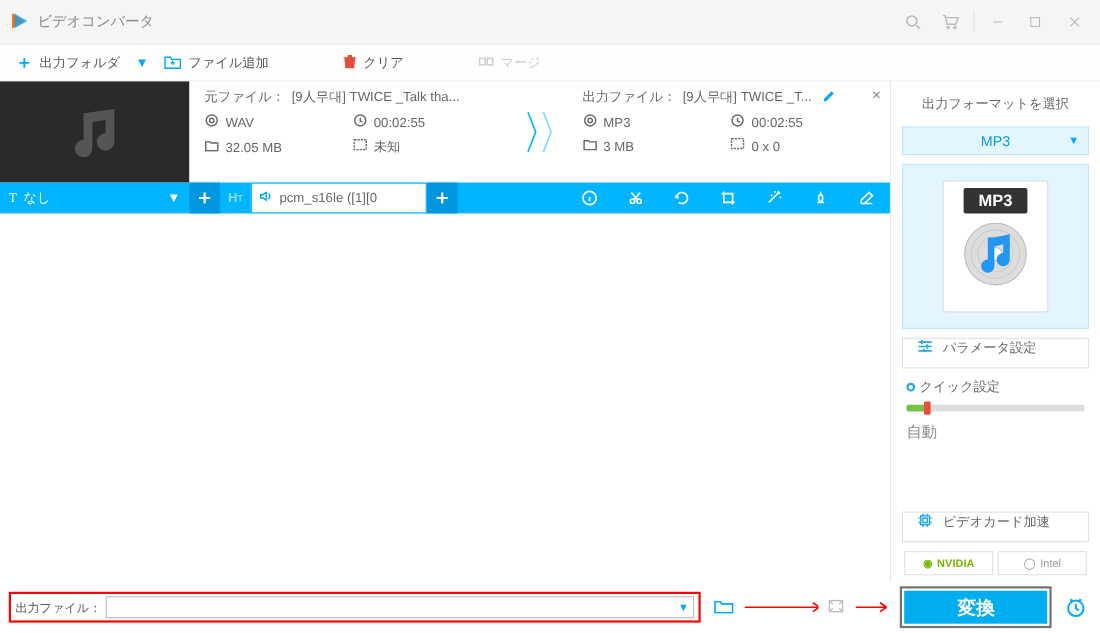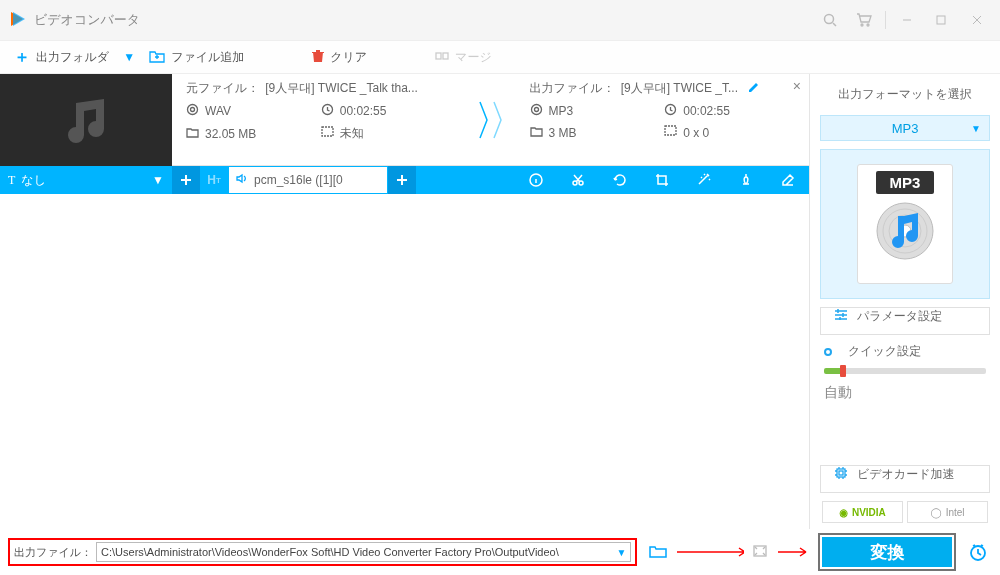--- a/index.html
+++ b/index.html
@@ -49,21 +49,21 @@
 
 .side-title{ font-size:12px; color:#666; text-align:center; padding:2px 0 4px;}
 .fmt-sel{ height:26px; background:#e3f5ff; border:1px solid #bde6fa; display:flex;align-items:center;justify-content:center;color:#009fe3;font-size:13px; position:relative;}
 .fmt-sel .dd3{position:absolute;right:8px;color:#00a7ff;font-size:10px}
 .fmt-box{ height:150px; background:#e3f5ff; border:1px solid #bde6fa; display:flex;align-items:center;justify-content:center;}
 .mp3-icon{ width:96px; height:120px; background:#fff; border:1px solid #ddd; border-radius:3px; display:flex;flex-direction:column;align-items:center;justify-content:flex-start; padding-top:6px;}
 .mp3-icon .tag{ background:#333; color:#fff;font-weight:bold;font-size:15px;padding:3px 14px; border-radius:2px;}
 .disc{ width:62px; height:62px; margin-top:6px; position:relative;}
 .side-btn{ height:28px; border:1px solid #e0e0e0; display:flex;align-items:flex-start;gap:8px;padding:0 12px;color:#666;font-size:12px;}
 .side-btn .ic2{color:#22a7f0;width:16px;display:flex;justify-content:center}
-.quick{ display:flex;align-items:center;gap:16px;padding:0 4px;color:#666;font-size:12px;}
+.quick{ display:flex;align-items:center;gap:4px;padding:0 4px;color:#666;font-size:12px;}
 .quick .dot{width:8px;height:8px;border:2px solid #22a7f0;border-radius:50%;background:#fff}
 .slider-row{padding:0 4px}
 .slider{ height:6px; background:linear-gradient(90deg,#7ac043 0,#7ac043 10%,#ddd 10%,#ddd 100%); position:relative; border-radius:2px;}
 .slider .knob{position:absolute;left:10%;top:-3px;width:6px;height:12px;background:#e74c3c;border-radius:1px}
 .auto{font-size:14px;color:#888;padding:2px 4px}
 .gpu-row{display:flex;gap:4px;padding:0 2px;}
 .gpu{flex:1;height:22px;border:1px solid #e0e0e0;display:flex;align-items:center;justify-content:center;font-size:10px;gap:4px}
 .nv{color:#76b900;font-weight:bold}
 .intel{color:#999}
 
@@ -377,21 +377,20 @@
           <span class="intel">Intel</span>
         </div>
     </div>
   </div>
 </div>
 
 <div class="footer">
   <div class="out-box">
     <span class="out-label">出力ファイル：</span>
     <div class="path-input">
-      <span>C:\Users\Administrator\Videos\WonderFox Soft\HD Video Converter Factory Pro\OutputVideo\</span>
       <span class="dd4">▼</span>
     </div>
   </div>
   <span class="folder-ic"><svg width="18" height="14" fill="none" stroke="currentColor" stroke-width="1.5">
         <path d="M1 3h5l1 2h10v8H1z"></path>
       </svg></span>
   <svg width="80" height="16">
       <path d="M2 8 H70 M70 8 l-6 -4 M70 8 l-6 4" stroke="#ff0000" stroke-width="1.5" fill="none"></path>
     </svg>
   <span class="mid-icon"><svg width="16" height="14" fill="none" stroke="currentColor" stroke-width="1.3">

